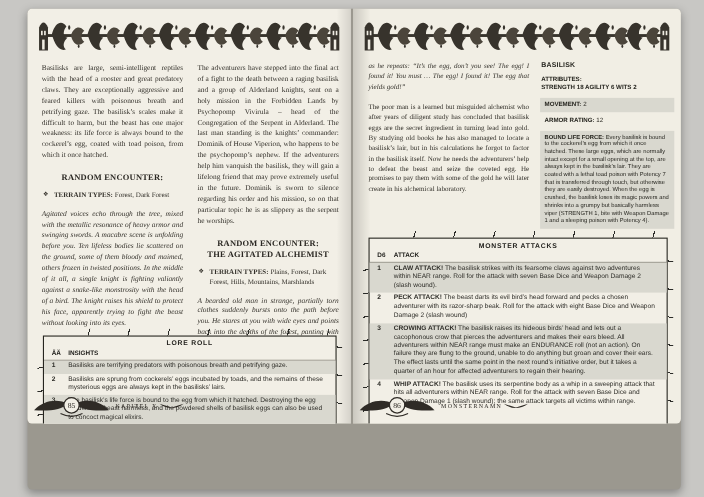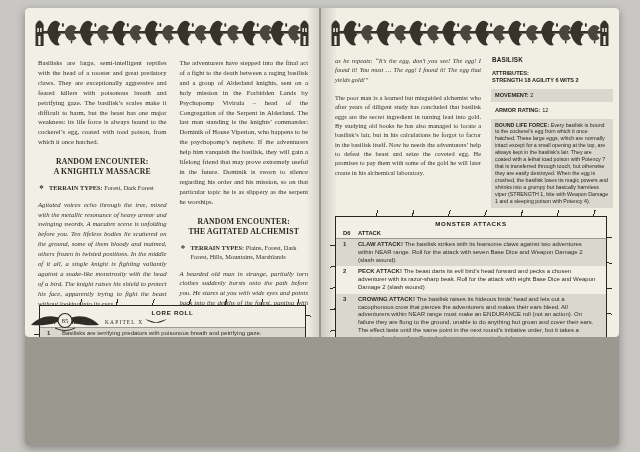--- a/index.html
+++ b/index.html
@@ -1,19 +1,19 @@
 <!DOCTYPE html>
 <html><head>
 <meta charset="utf-8">
 <style>
   html,body{margin:0;padding:0;width:640px;height:452px;background:#c8c7c4;overflow:hidden;}
   *{box-sizing:border-box;}
   .book{position:absolute;left:25px;top:8px;width:594px;height:437px;background:#9b988f;
         border-radius:4px;box-shadow:0 3px 9px rgba(0,0,0,.35);}
-  .page{position:absolute;top:0;height:329px;background:#f2efe6;overflow:hidden;padding-left:15px;}
+  .page{position:absolute;top:0;height:377px;background:#f2efe6;overflow:hidden;padding-left:15px;}
   .page-left{left:0;width:294px;border-radius:4px 0 0 4px;}
   .page-right{left:296px;width:298px;border-radius:0 4px 4px 0;background:#f1eee4;}
   .gutter-l{position:absolute;right:0;top:0;bottom:0;width:13px;
             background:linear-gradient(to right,rgba(0,0,0,0),rgba(0,0,0,.12));pointer-events:none;}
   .gutter-r{position:absolute;left:0;top:0;bottom:0;width:16px;
             background:linear-gradient(to right,rgba(0,0,0,.16),rgba(0,0,0,0));pointer-events:none;}
   .orn{position:absolute;left:10px;right:10px;top:7px;height:36px;}
   .orn svg{width:100%;height:100%;}
   .cols{position:absolute;left:13px;right:11px;top:50px;display:flex;gap:13px;}
   .col{flex:1;min-width:0;}
@@ -107,21 +107,20 @@
           <use href="#bmotif" x="462"></use>
         <use href="#bcap" transform="translate(540,0) scale(-1,1)"></use>
       </svg>
     </div>
 
     <div class="cols">
       <div class="col serif">
         <div>Basilisks are large, semi-intelligent reptiles with the head of a rooster and great predatory claws. They are exceptionally aggressive and feared killers with poisonous breath and petrifying gaze. The basilisk’s scales make it difficult to harm, but the beast has one major weakness: its life force is always bound to the cockerel’s egg, coated with toad poison, from which it once hatched.</div>
         <div class="enc-h">
           <div>RANDOM ENCOUNTER:</div>
-          <div>A KNIGHTLY MASSACRE</div>
         </div>
         <div class="terrain">
           <span class="bul">❖</span>
           <span class="lab">TERRAIN TYPES:</span>
           <span>Forest, Dark Forest</span>
         </div>
         <div class="ra">Agitated voices echo through the tree, mixed with the metallic resonance of heavy armor and swinging swords. A macabre scene is unfolding before you. Ten lifeless bodies lie scattered on the ground, some of them bloody and maimed, others frozen in twisted positions. In the middle of it all, a single knight is fighting valiantly against a snake-like monstrosity with the head of a bird. The knight raises his shield to protect his face, apparently trying to fight the beast without looking into its eyes.</div>
       </div>
 
       <div class="col serif">
@@ -242,14 +241,24 @@
       <div class="trow shade">
         <div class="rollc">3</div>
         <div class="txtc"><span class="lead">CROWING ATTACK!</span> <span>The basilisk raises its hideous birds’ head and lets out a cacophonous crow that pierces the adventurers and makes their ears bleed. All adventurers within NEAR range must make an ENDURANCE roll (not an action). On failure they are flung to the ground, unable to do anything but groan and cover their ears. The effect lasts until the same point in the next round’s initiative order, but it takes a quarter of an hour for affected adventurers to regain their hearing.</span></div>
       </div>
       <div class="trow">
         <div class="rollc">4</div>
         <div class="txtc"><span class="lead">WHIP ATTACK!</span> <span>The basilisk uses its serpentine body as a whip in a sweeping attack that hits all adventurers within NEAR range. Roll for the attack with seven Base Dice and Weapon Damage 1 (slash wound); the same attack targets all victims within range.</span></div>
       </div>
     </div>
 
+    <div class="pfoot">
+      <svg width="80" height="22" viewBox="0 0 80 22">
+        <use href="#emblem"></use>
+        <text x="40" y="13" text-anchor="middle" font-size="7" fill="#2f2b26" font-family="Liberation Serif, serif">86</text>
+      </svg>
+      <div class="pfoot-label">MONSTERNAMN</div>
+      <svg width="26" height="7" viewBox="0 0 26 7">
+          <use href="#flourish"></use>
+        </svg>
+    </div>
   </div>
 </div>
 
 </body></html>

